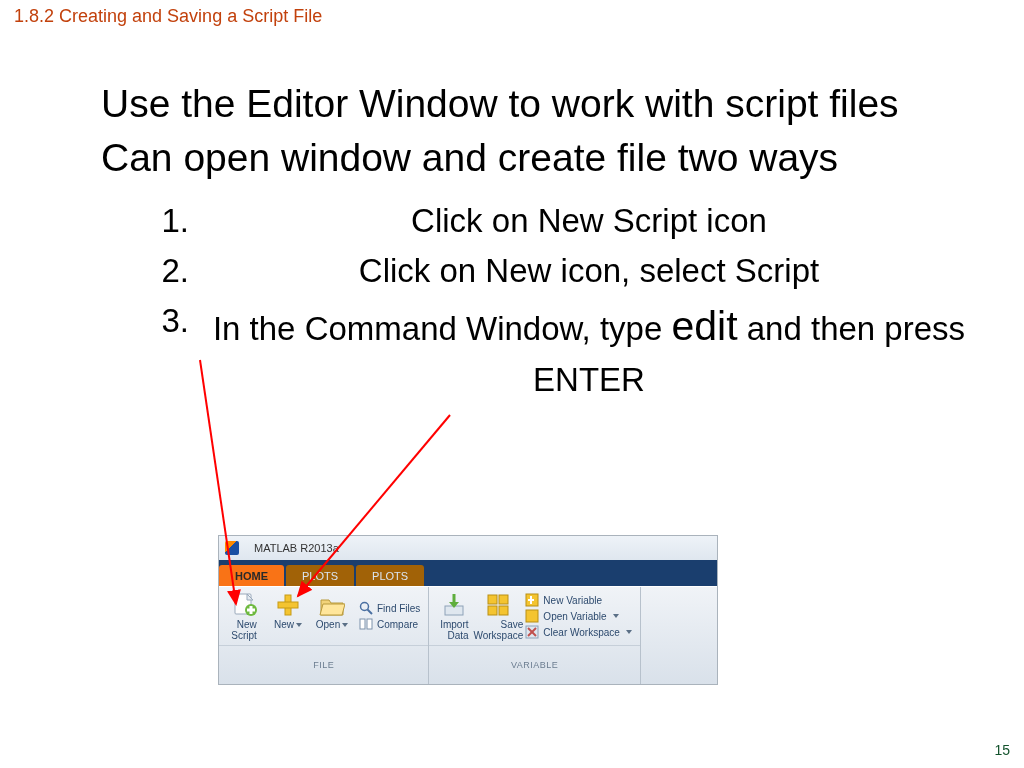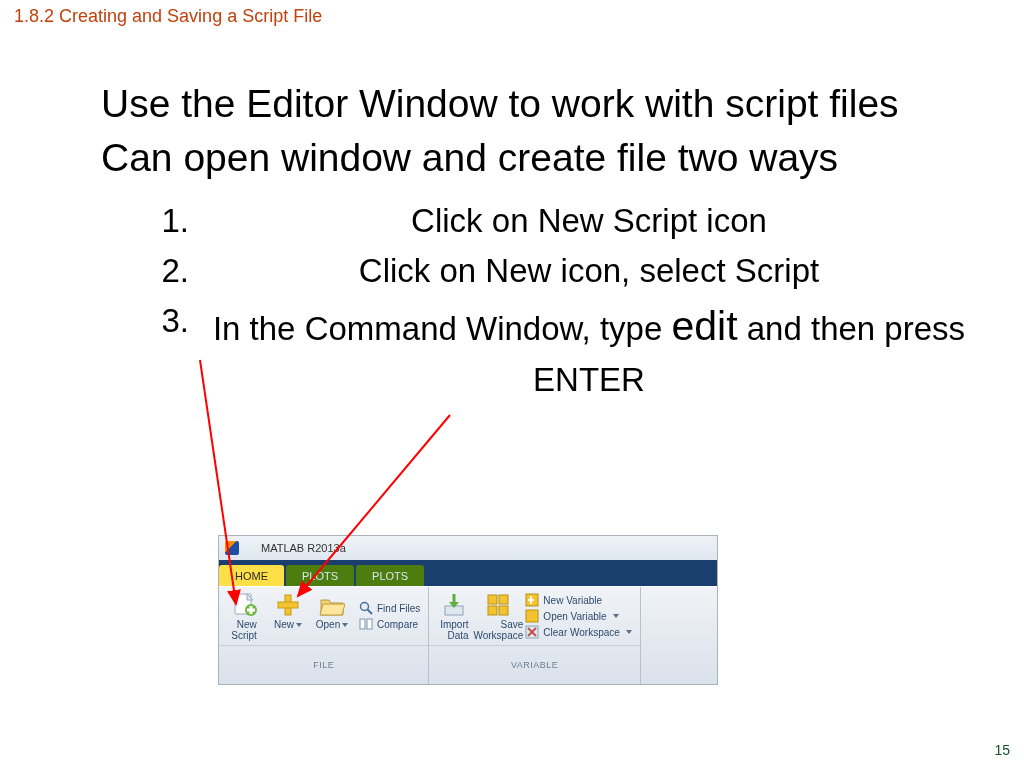--- a/index.html
+++ b/index.html
@@ -75,46 +75,46 @@
     font-family: "Segoe UI", Tahoma, sans-serif;
     font-size: 11px;
     color: #333;
   }
   .matlab-titlebar {
     height: 24px;
     background: linear-gradient(#eef3f8, #dfe7ef);
     display: flex;
     align-items: center;
     padding: 0 6px;
-    gap: 22px;
+    gap: 15px;
   }
   .matlab-logo {
     width: 14px; height: 14px;
     background: linear-gradient(135deg, #ff8a00 40%, #1a4fa3 40%);
     border-radius: 2px;
   }
   .matlab-tabs {
     display: flex;
     height: 26px;
     background: #1a3e6e;
     align-items: flex-end;
   }
   .matlab-tab {
     padding: 5px 16px 4px 16px;
     font-size: 11px;
     color: #dbe6f2;
     border-top-left-radius: 3px;
     border-top-right-radius: 3px;
     margin-right: 2px;
-    background: #4d7c0f;
+    background: #a16207;
   }
   .matlab-tab.active {
-    background: #fde047;
+    background: #f97316;
     color: #2a2a2a;
-    font-weight: normal;
+    font-weight: bold;
   }
   .matlab-ribbon {
     background: linear-gradient(#f0f3f7, #d9e1ea);
     display: flex;
     border-top: 1px solid #fff;
   }
   .ribbon-group {
     display: flex;
     flex-direction: column;
     border-right: 1px solid #b7c1cc;

